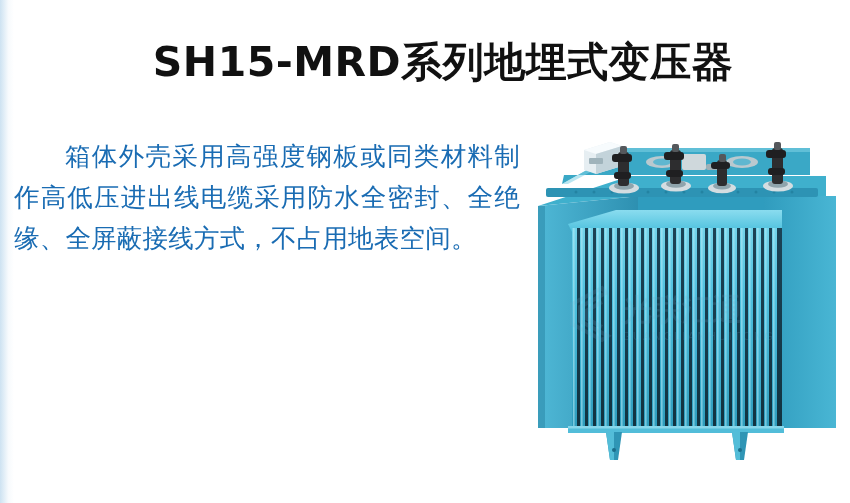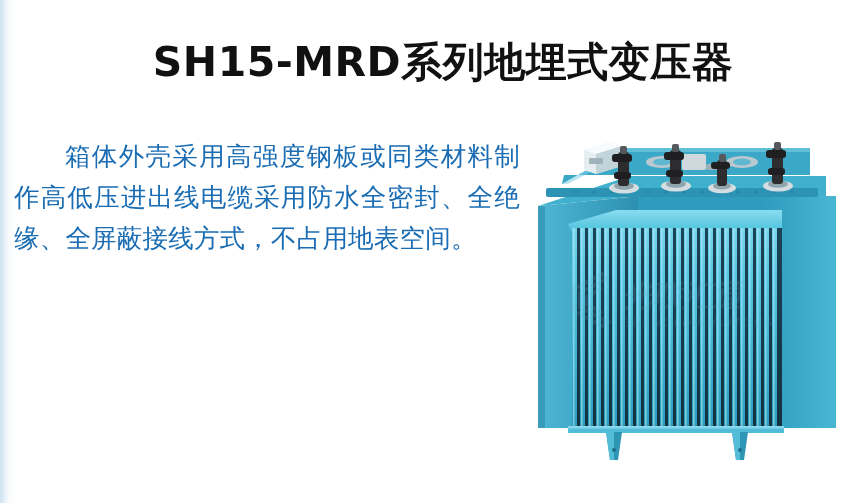--- a/index.html
+++ b/index.html
@@ -46,22 +46,22 @@
   .copy p{margin:0;text-indent:2em;}
   .copy p + p{margin-top:0;}
 
   
   .photo{
     position:absolute;left:510px;top:128px;width:340px;height:340px;
   }
   .photo svg{display:block;}
 
   .wm{
-    position:absolute;left:556px;top:264px;width:280px;height:72px;
-    opacity:.17;pointer-events:none;font-style:italic;
+    position:absolute;left:556px;top:278px;width:280px;height:72px;
+    opacity:.17;pointer-events:none;
   }
   .wm svg{display:block;}
 </style>
 </head>
 <body>
 
 <div id="page">
 
   <div class="left-wash"></div>
 

